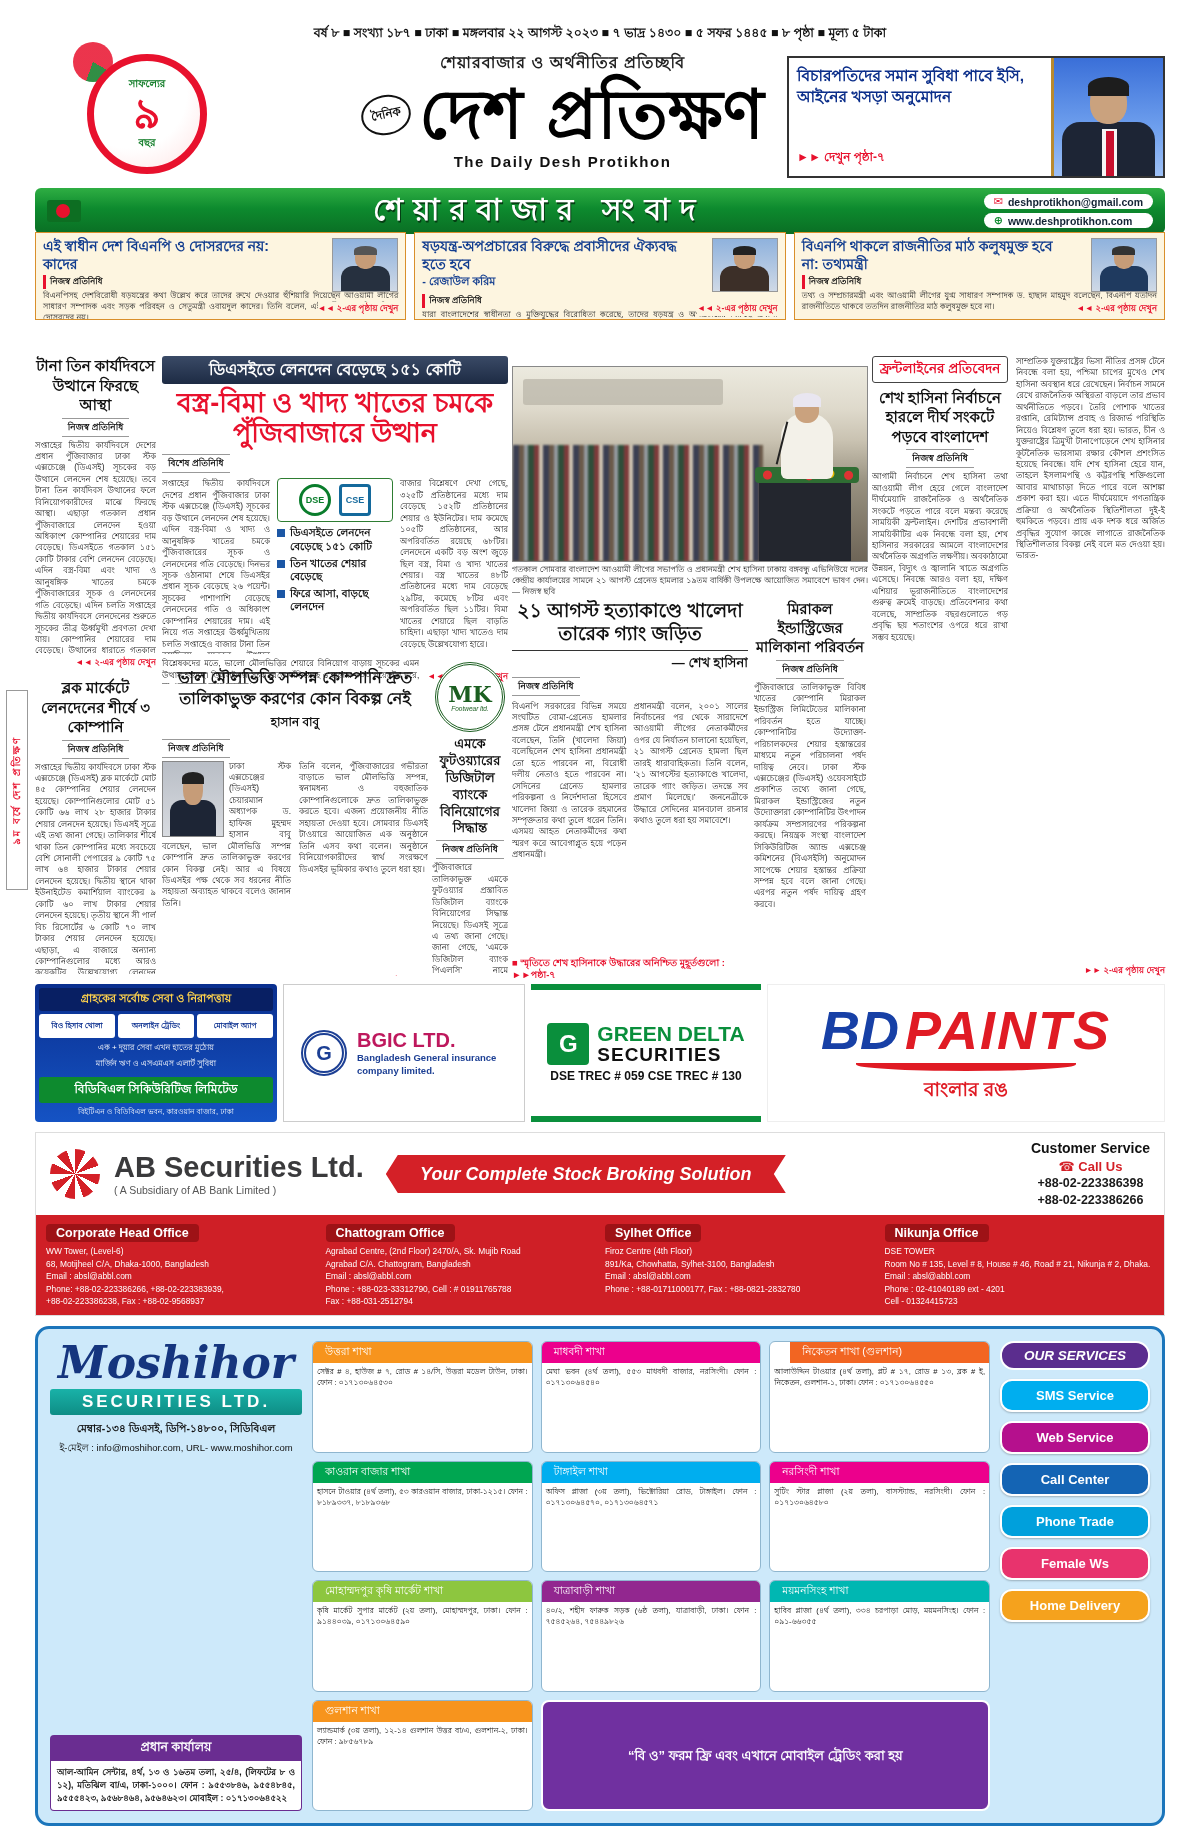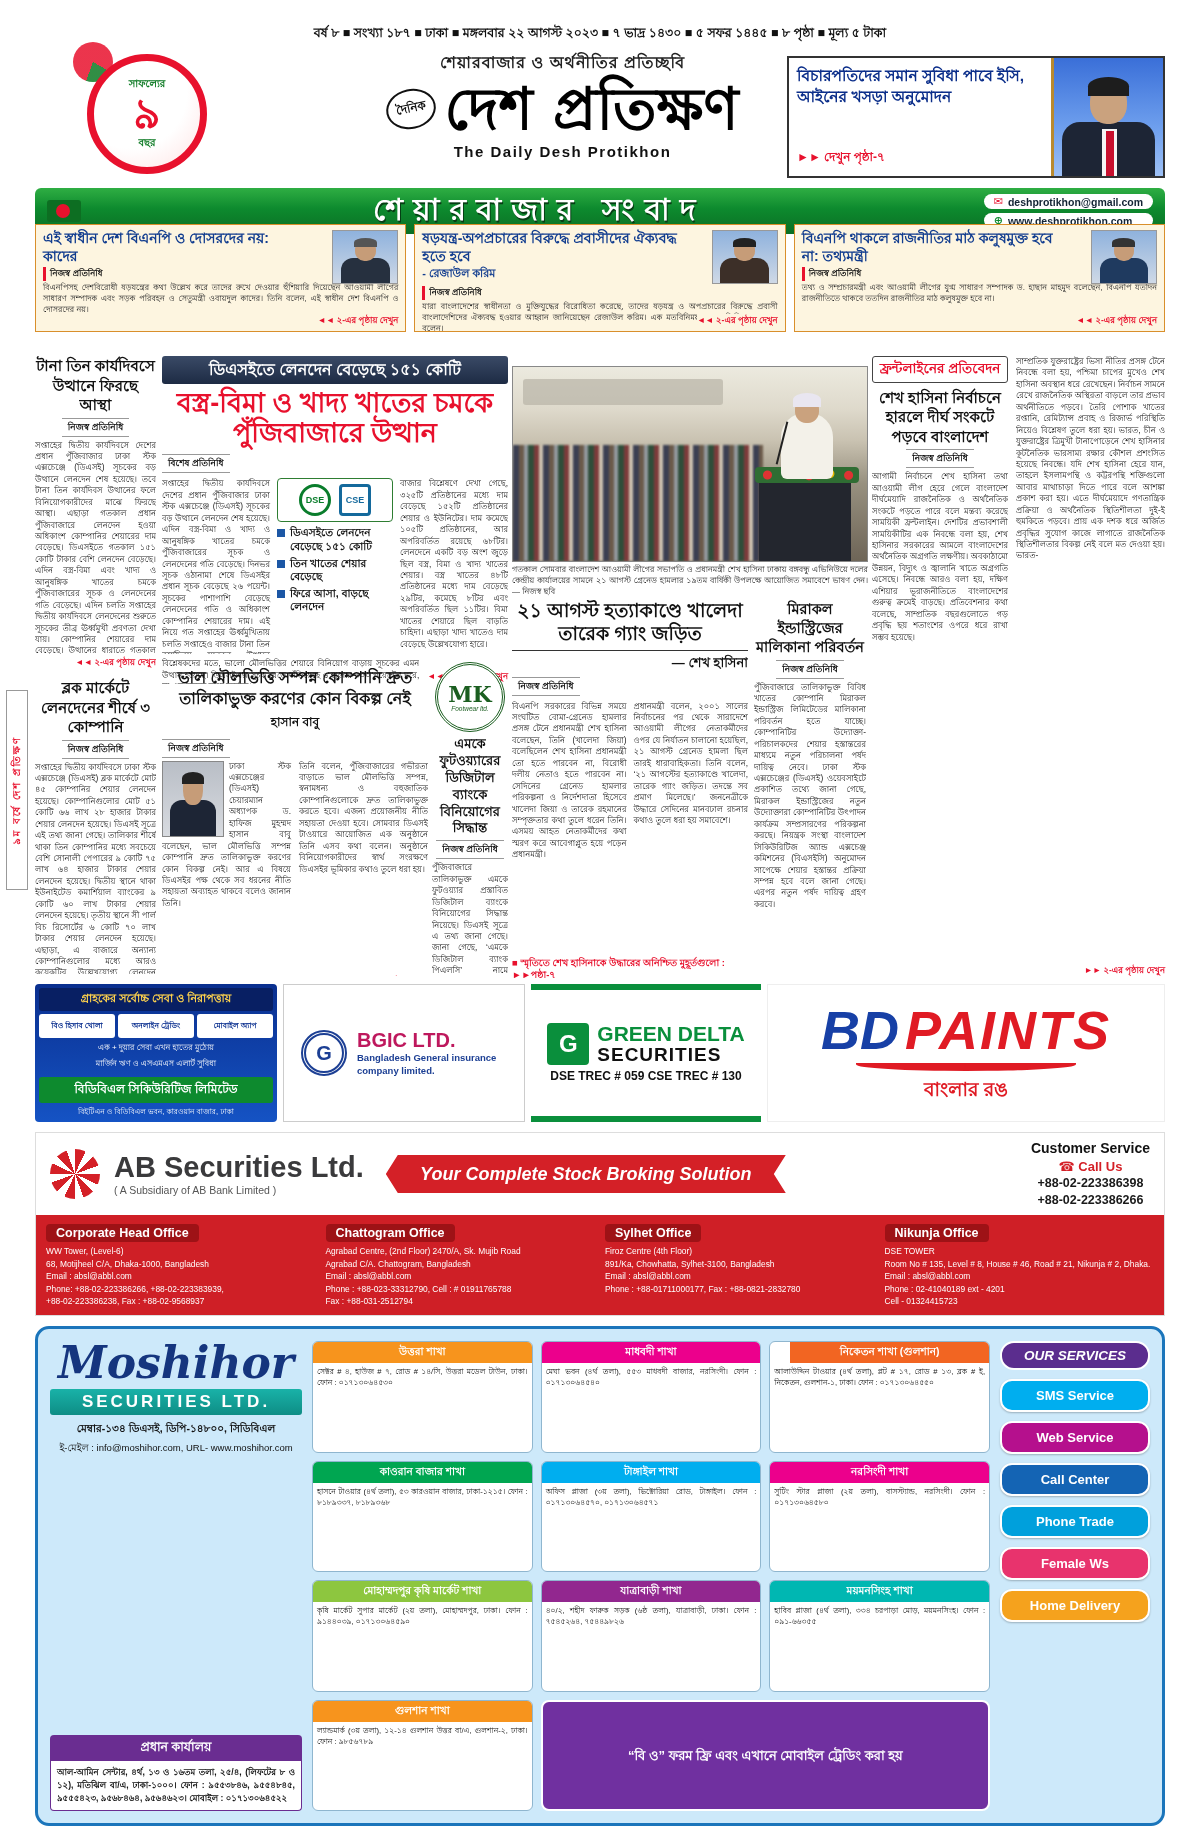--- a/index.html
+++ b/index.html
@@ -21,21 +21,21 @@
   #masthead{top:50px;left:35px;width:1130px;height:134px}
   #logo-circle{position:absolute;left:52px;top:4px;width:120px;height:120px;border:7px solid #e8112d;border-radius:50%;
     background:radial-gradient(circle at 35% 30%,#ffffff 55%,#ffe3e3 100%);display:flex;flex-direction:column;align-items:center;justify-content:center}
   #logo-circle .sm{font-size:10px;font-weight:bold;color:#0d7a24}
   #logo-circle .big{font-size:42px;font-weight:bold;color:#e8112d;line-height:1}
   #logo-swirl{position:absolute;left:38px;top:-8px;width:40px;height:40px;border-radius:50%;background:conic-gradient(#e8112d 0 120deg,#0d7a24 120deg 200deg,#e8112d 200deg 360deg);opacity:.85}
   #mast-center{position:absolute;left:255px;top:0;width:545px;text-align:center}
   #mast-tagline{font-size:16px;font-weight:bold;color:#222;letter-spacing:1px}
   #mast-title-row{margin-top:2px;display:flex;align-items:center;justify-content:center;gap:8px}
   #daily-oval{border:2px solid #111;border-radius:50%;padding:8px 8px;font-size:12px;font-weight:bold;transform:rotate(-12deg);background:#fff}
-  #mast-title{font-family:"DejaVu Serif","Liberation Serif",serif;font-size:58px;font-weight:bold;color:#000;line-height:1.05}
+  #mast-title{font-family:"DejaVu Serif","Liberation Serif",serif;font-size:68px;font-weight:bold;color:#000;line-height:1.05}
   #mast-sub{margin-top:3px;font-size:15px;font-weight:bold;letter-spacing:1.5px;color:#111}
   #mast-right{position:absolute;right:0;top:6px;width:378px;height:122px;border:2px solid #333;display:flex;background:#fff}
   #mast-right .txt{flex:1;padding:8px 8px;display:flex;flex-direction:column;justify-content:space-between}
   #mast-right .hd{font-size:15.5px;font-weight:bold;color:#0b2e8a;line-height:1.35}
   #mast-right .see{font-size:12px;font-weight:bold;color:#e8112d}
   .photo-man{width:112px;height:100%;border-left:3px solid #b98a2f;background:linear-gradient(180deg,#3a6fd8 0%,#6fa0ee 60%,#9dc0f5 100%);position:relative;overflow:hidden}
   .photo-man .suit{position:absolute;bottom:0;left:8px;right:8px;height:46%;background:#1d2535;border-radius:18px 18px 0 0}
   .photo-man .shirt{position:absolute;bottom:0;left:44%;width:14%;height:40%;background:#f5f5f5}
   .photo-man .tie{position:absolute;bottom:0;left:48%;width:7%;height:38%;background:#c8102e}
   .photo-man .head{position:absolute;bottom:44%;left:33%;width:34%;height:36%;background:#caa27e;border-radius:45%}
@@ -45,21 +45,21 @@
   #green-banner{top:188px;left:35px;width:1130px;height:46px;background:linear-gradient(180deg,#2fae43 0%,#0d8a2e 45%,#0a6e24 100%);
     border-radius:6px;display:flex;align-items:center;padding:0 12px}
   #gb-flag{width:34px;height:22px;background:#0d6e22;border:1px solid #titre;border-radius:3px;position:relative;margin-right:14px}
   #gb-flag .dot{position:absolute;left:9px;top:4px;width:14px;height:14px;border-radius:50%;background:#e8112d}
   #gb-title{flex:1;text-align:center;font-size:30px;font-weight:bold;color:#ffffff;letter-spacing:10px;text-shadow:1px 2px 0 #063e14}
   #gb-contacts{display:flex;flex-direction:column;gap:4px}
   .gb-pill{background:#ffffff;border-radius:10px;padding:1px 10px;font-size:10.5px;font-weight:bold;color:#123;display:flex;align-items:center;gap:5px}
   .gb-ic{color:#e8112d;font-size:11px}
 
   
-  #top-row{top:224px;left:35px;width:1130px;height:108px;display:flex;gap:8px}
+  #top-row{top:232px;left:35px;width:1130px;height:88px;display:flex;gap:8px}
   .story{flex:1;background:#fdf5e0;border:1px solid #d98f2b;padding:5px 7px;overflow:hidden;position:relative}
   .story .hd{font-size:14px;font-weight:bold;color:#123d8f;line-height:1.25;width:72%}
   .story .attrib{font-size:11px;font-weight:bold;color:#123d8f}
   .story .ph{position:absolute;top:5px;right:7px;width:66px;height:54px;border:1px solid #999;background:linear-gradient(180deg,#8fb2dd,#cfd9e6);overflow:hidden}
   .bust{position:relative;width:100%;height:100%}
   .bust .sh{position:absolute;bottom:0;left:12%;width:76%;height:48%;background:#26303f;border-radius:12px 12px 0 0}
   .bust .hd2{position:absolute;bottom:42%;left:34%;width:32%;height:42%;background:#c69c78;border-radius:45%}
   .bust .hr{position:absolute;bottom:70%;left:32%;width:36%;height:16%;background:#555;border-radius:50% 50% 0 0}
   .story .by{font-size:8.5px;font-weight:bold;margin:2px 0;border-left:3px solid #e8112d;padding-left:4px}
   .story .bd{font-size:8px;line-height:1.35;text-align:justify;color:#222}
@@ -185,21 +185,21 @@
   #mo-left{width:252px;display:flex;flex-direction:column}
   #mo-name{font-family:"DejaVu Serif","Liberation Serif",serif;font-size:44px;font-weight:bold;font-style:italic;color:#15357e;text-align:center;line-height:1}
   #mo-secbar{margin-top:4px;background:linear-gradient(180deg,#19b2a8,#0e8d85);color:#fff;font-size:17px;font-weight:bold;letter-spacing:3px;text-align:center;padding:3px;border-radius:3px}
   #mo-member{font-size:10.5px;font-weight:bold;text-align:center;margin-top:6px}
   #mo-email{font-size:9.5px;text-align:center;margin-top:3px}
   #mo-ho{margin-top:auto}
   #mo-ho .t{background:#6a2d91;color:#fff;text-align:center;font-size:12.5px;font-weight:bold;padding:3px;border-radius:4px 4px 0 0}
   #mo-ho .b{background:#fff;border:1px solid #6a2d91;border-top:0;padding:5px 6px;font-size:8.6px;line-height:1.5;text-align:justify;border-radius:0 0 4px 4px}
   #mo-mid{flex:1;display:grid;grid-template-columns:repeat(3,1fr);gap:8px;align-content:stretch}
   .branch{background:#fff;border:1px solid #8fb6cf;border-radius:6px;overflow:hidden;display:flex;flex-direction:column}
-  .branch .h{color:#fff;font-size:10.5px;font-weight:bold;text-align:center;padding:2px 18px}
+  .branch .h{color:#fff;font-size:10.5px;font-weight:normal;text-align:left;padding:2px 12px}
   .branch .d{padding:3px 4px;font-size:7.6px;line-height:1.45;text-align:justify}
   #mo-promo{grid-column:2 / span 2;background:#7030a0;border:2px solid #fff;border-radius:8px;color:#fff;font-size:13px;font-weight:bold;display:flex;align-items:center;justify-content:center;text-align:center;padding:6px;line-height:1.5}
   #mo-right{width:150px;display:flex;flex-direction:column;gap:9px}
   #svc-title{background:#5b2d8e;color:#fff;font-size:13.5px;font-weight:bold;font-style:italic;text-align:center;padding:5px;border-radius:14px;border:2px solid #fff}
   .svc-btn{color:#fff;font-size:13px;font-weight:bold;text-align:center;padding:7px 2px;border-radius:12px;border:2px solid #fff;box-shadow:0 1px 2px rgba(0,0,0,.25)}
 </style>
 </head>
 <body>
 
 <div id="page">

